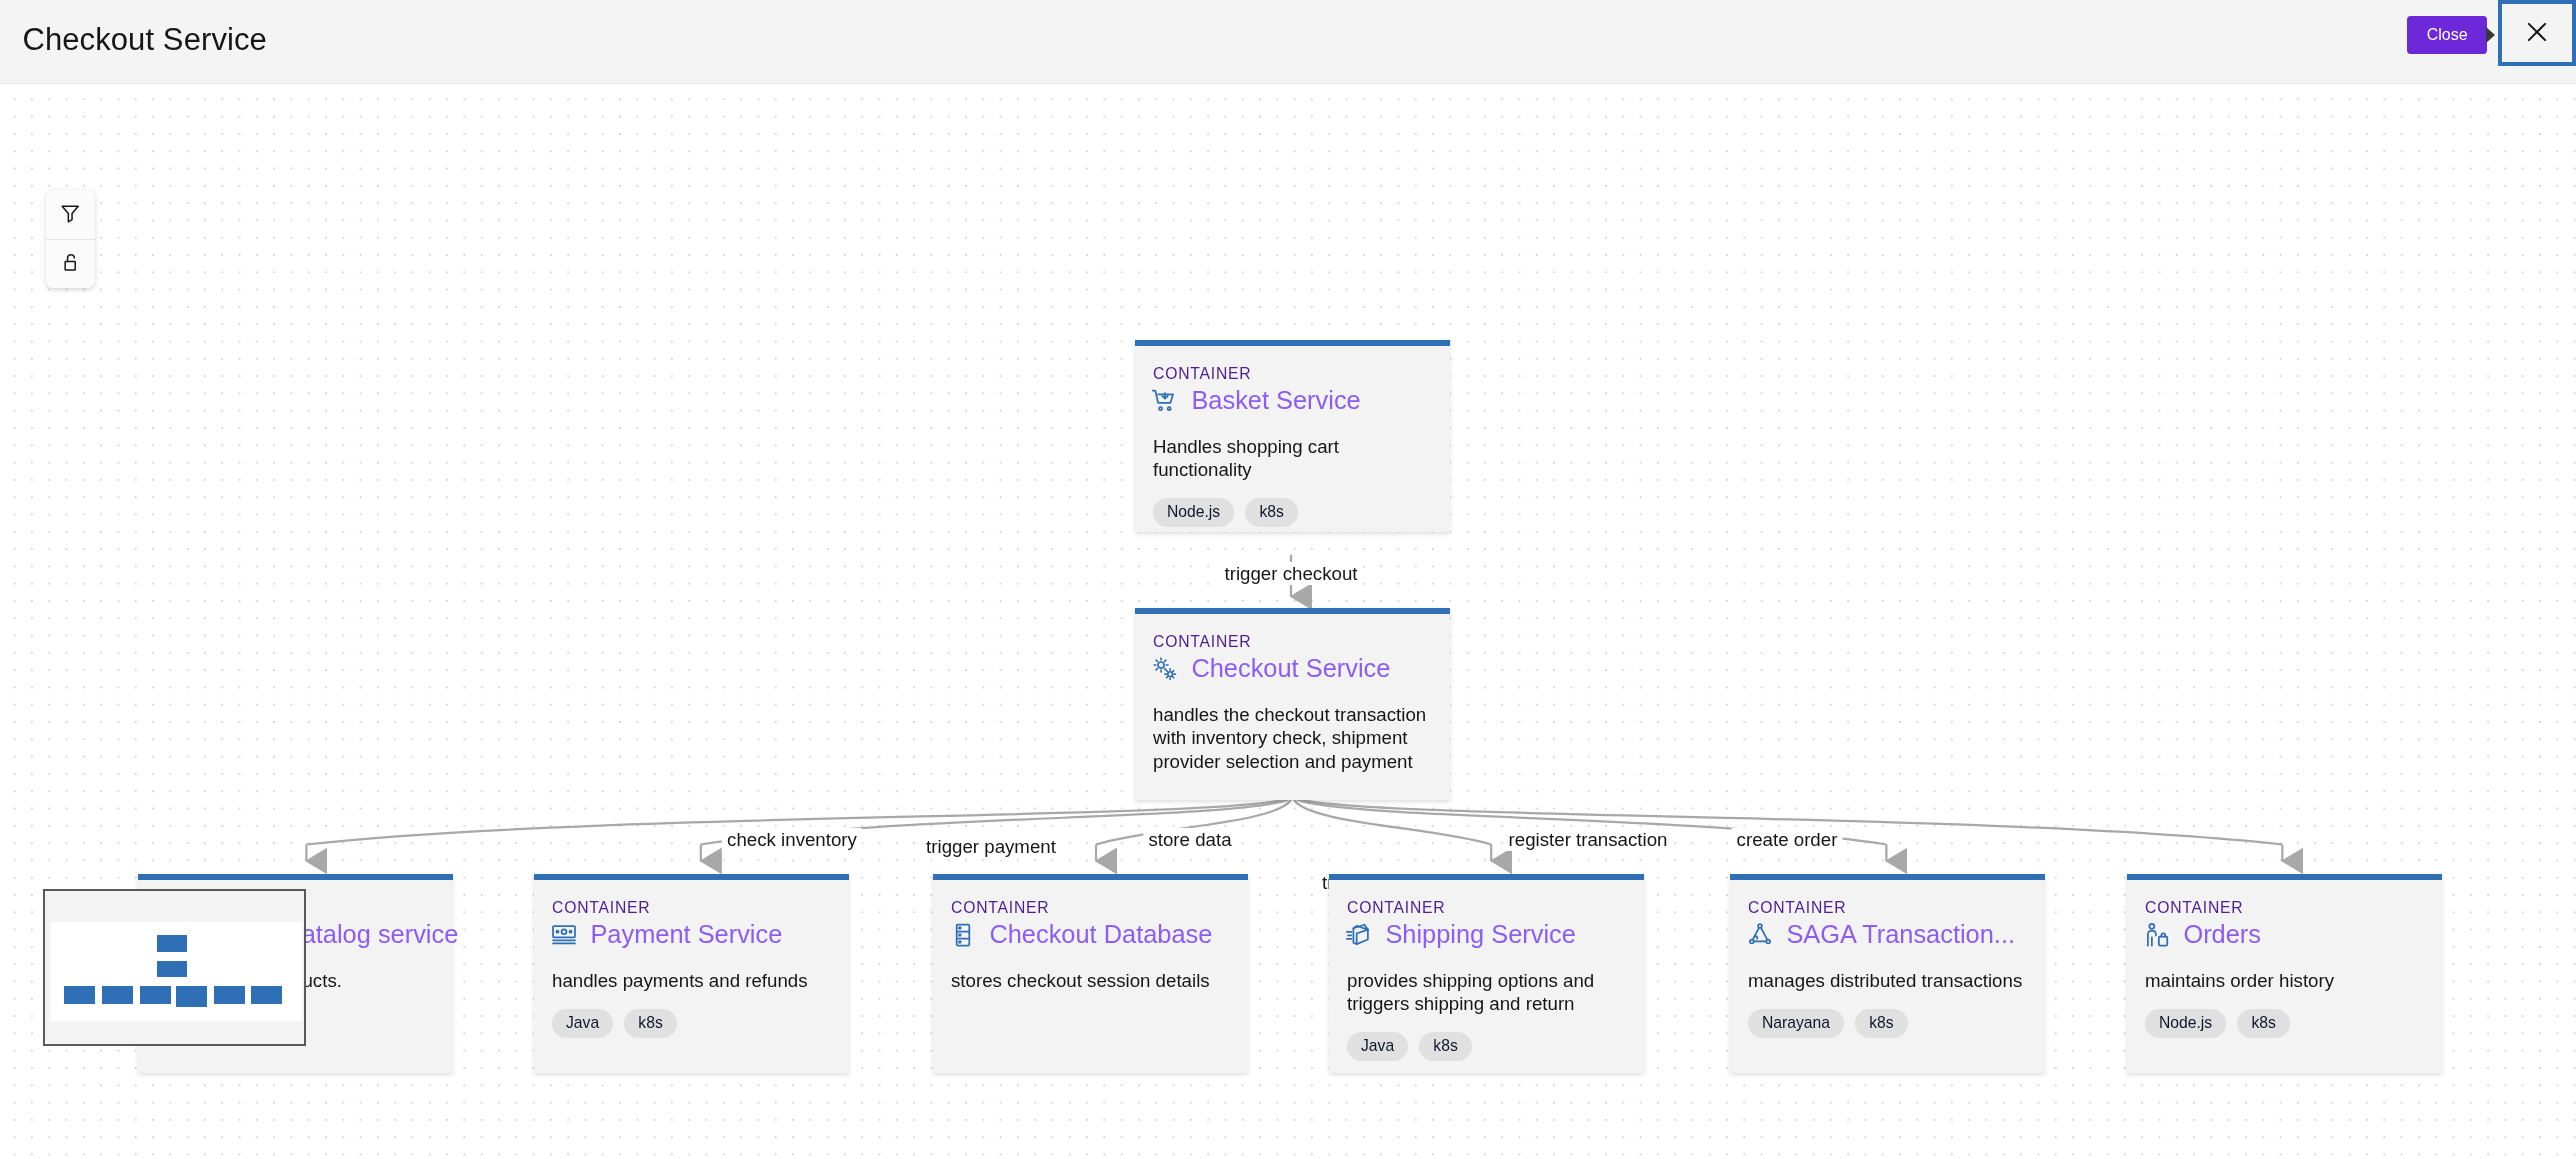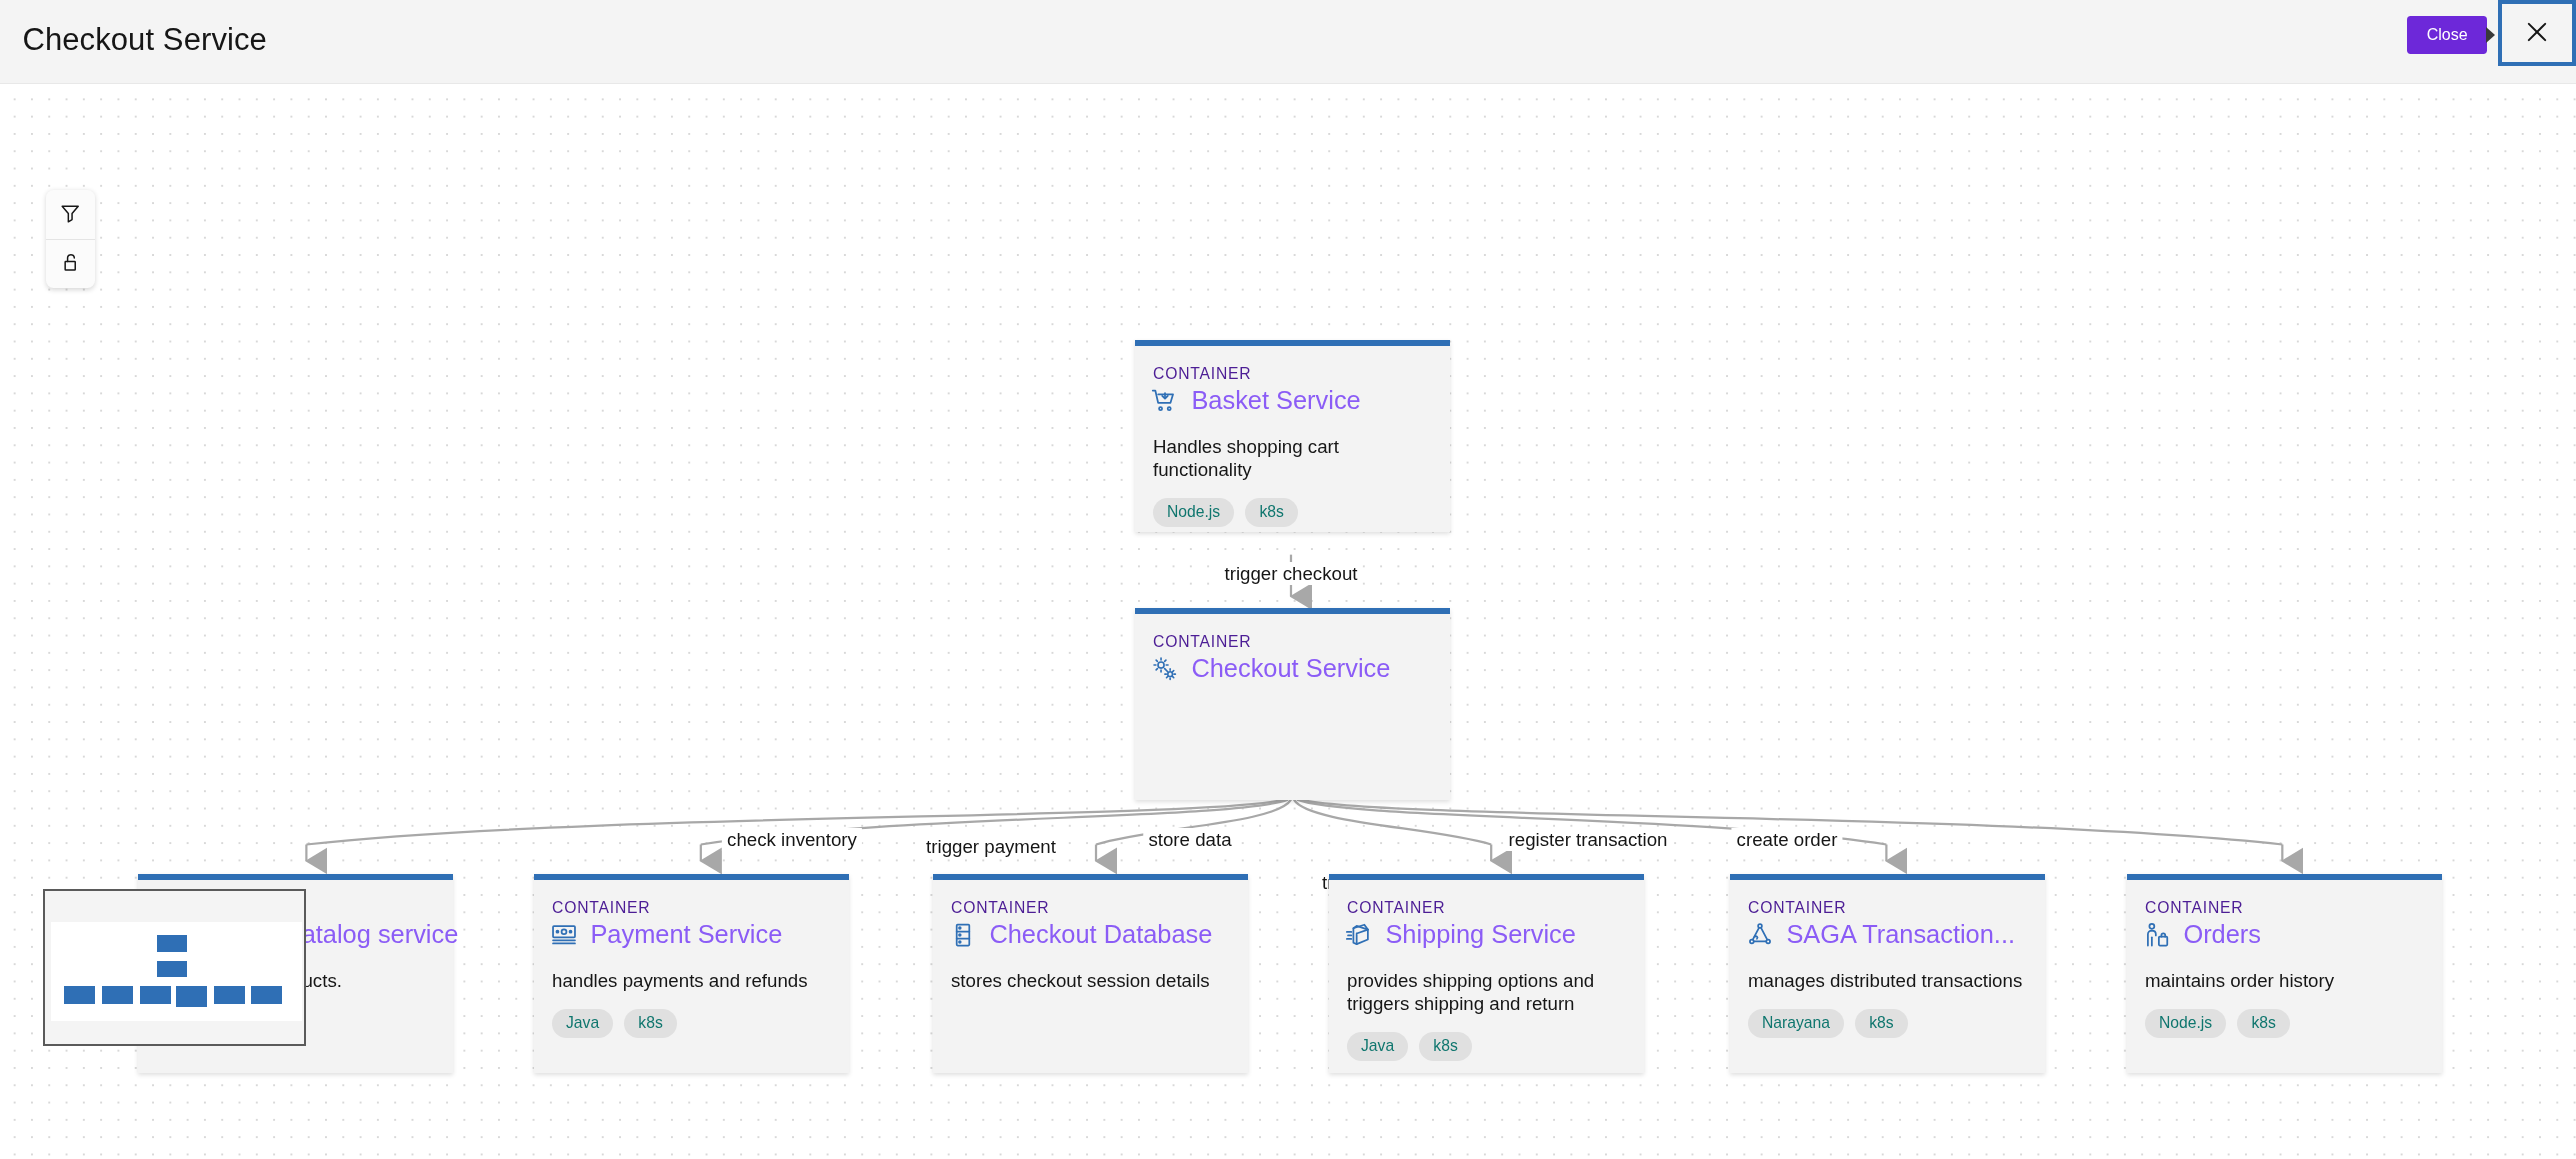--- a/index.html
+++ b/index.html
@@ -108,21 +108,21 @@
   .node-title {
     font-size: 25.4px; color: #8b5cf6; font-weight: 400;
     white-space: nowrap;
   }
   .node-desc {
     font-size: 18.7px; color: #161616; line-height: 1.26;
     margin: 19.4px 18px 0 18px;
   }
   .node-tags { display: flex; gap: 11.2px; margin: 16.4px 0 0 18px; }
   .tag {
-    background: #e0e0e0; color: #0f766e;
+    background: #e0e0e0; color: #0f172a;
     font-size: 15.7px; border-radius: 16.4px;
     padding: 5.2px 14px 6px 14px; white-space: nowrap;
   }
 
   
   .minimap {
     position: absolute; left: 43px; top: 805px;
     width: 263px; height: 157px;
     background: #f4f4f4;
     border: 2.2px solid #5a5a5a;
@@ -219,20 +219,21 @@
       <span class="node-icon">
         <svg viewBox="0 0 24 24" fill="none" stroke="#2f6fb5" stroke-width="1.4" stroke-linecap="round" stroke-linejoin="round">
           <circle cx="8.6" cy="8.6" r="2.6"></circle>
           <path d="M8.6 2.6v1.6M8.6 13v1.6M2.6 8.6h1.6M13 8.6h1.6M4.4 4.4l1.1 1.1M11.7 11.7l1.1 1.1M12.8 4.4l-1.1 1.1M5.5 11.7l-1.1 1.1"></path>
           <circle cx="16.4" cy="16.4" r="2"></circle>
           <path d="M16.4 11.9v1.2M16.4 19.7v1.2M11.9 16.4h1.2M19.7 16.4h1.2M13.3 13.3l.9.9M18.6 18.6l.9.9M19.5 13.3l-.9.9M14.2 18.6l-.9.9"></path>
         </svg>
       </span>
       <span class="node-title">Checkout Service</span>
     </div>
+    <div class="node-desc" style="width:285px;">handles the checkout transaction with inventory check, shipment provider selection and payment</div>
   </div>
 
   <div class="node" style="left:138px; top:790px; width:315px; height:199px;">
     <div class="node-kind">CONTAINER</div>
     <div class="node-head">
       <span class="node-icon">
         <svg viewBox="0 0 24 24" fill="none" stroke="#2f6fb5" stroke-width="1.7" stroke-linecap="round" stroke-linejoin="round">
           <path d="M2.5 5.2 4.2 6.9 2.5 8.6M2.5 10.3 4.2 12 2.5 13.7M2.5 15.4 4.2 17.1 2.5 18.8"></path>
           <line x1="7.5" y1="6.9" x2="21" y2="6.9"></line>
           <line x1="7.5" y1="12" x2="21" y2="12"></line>

